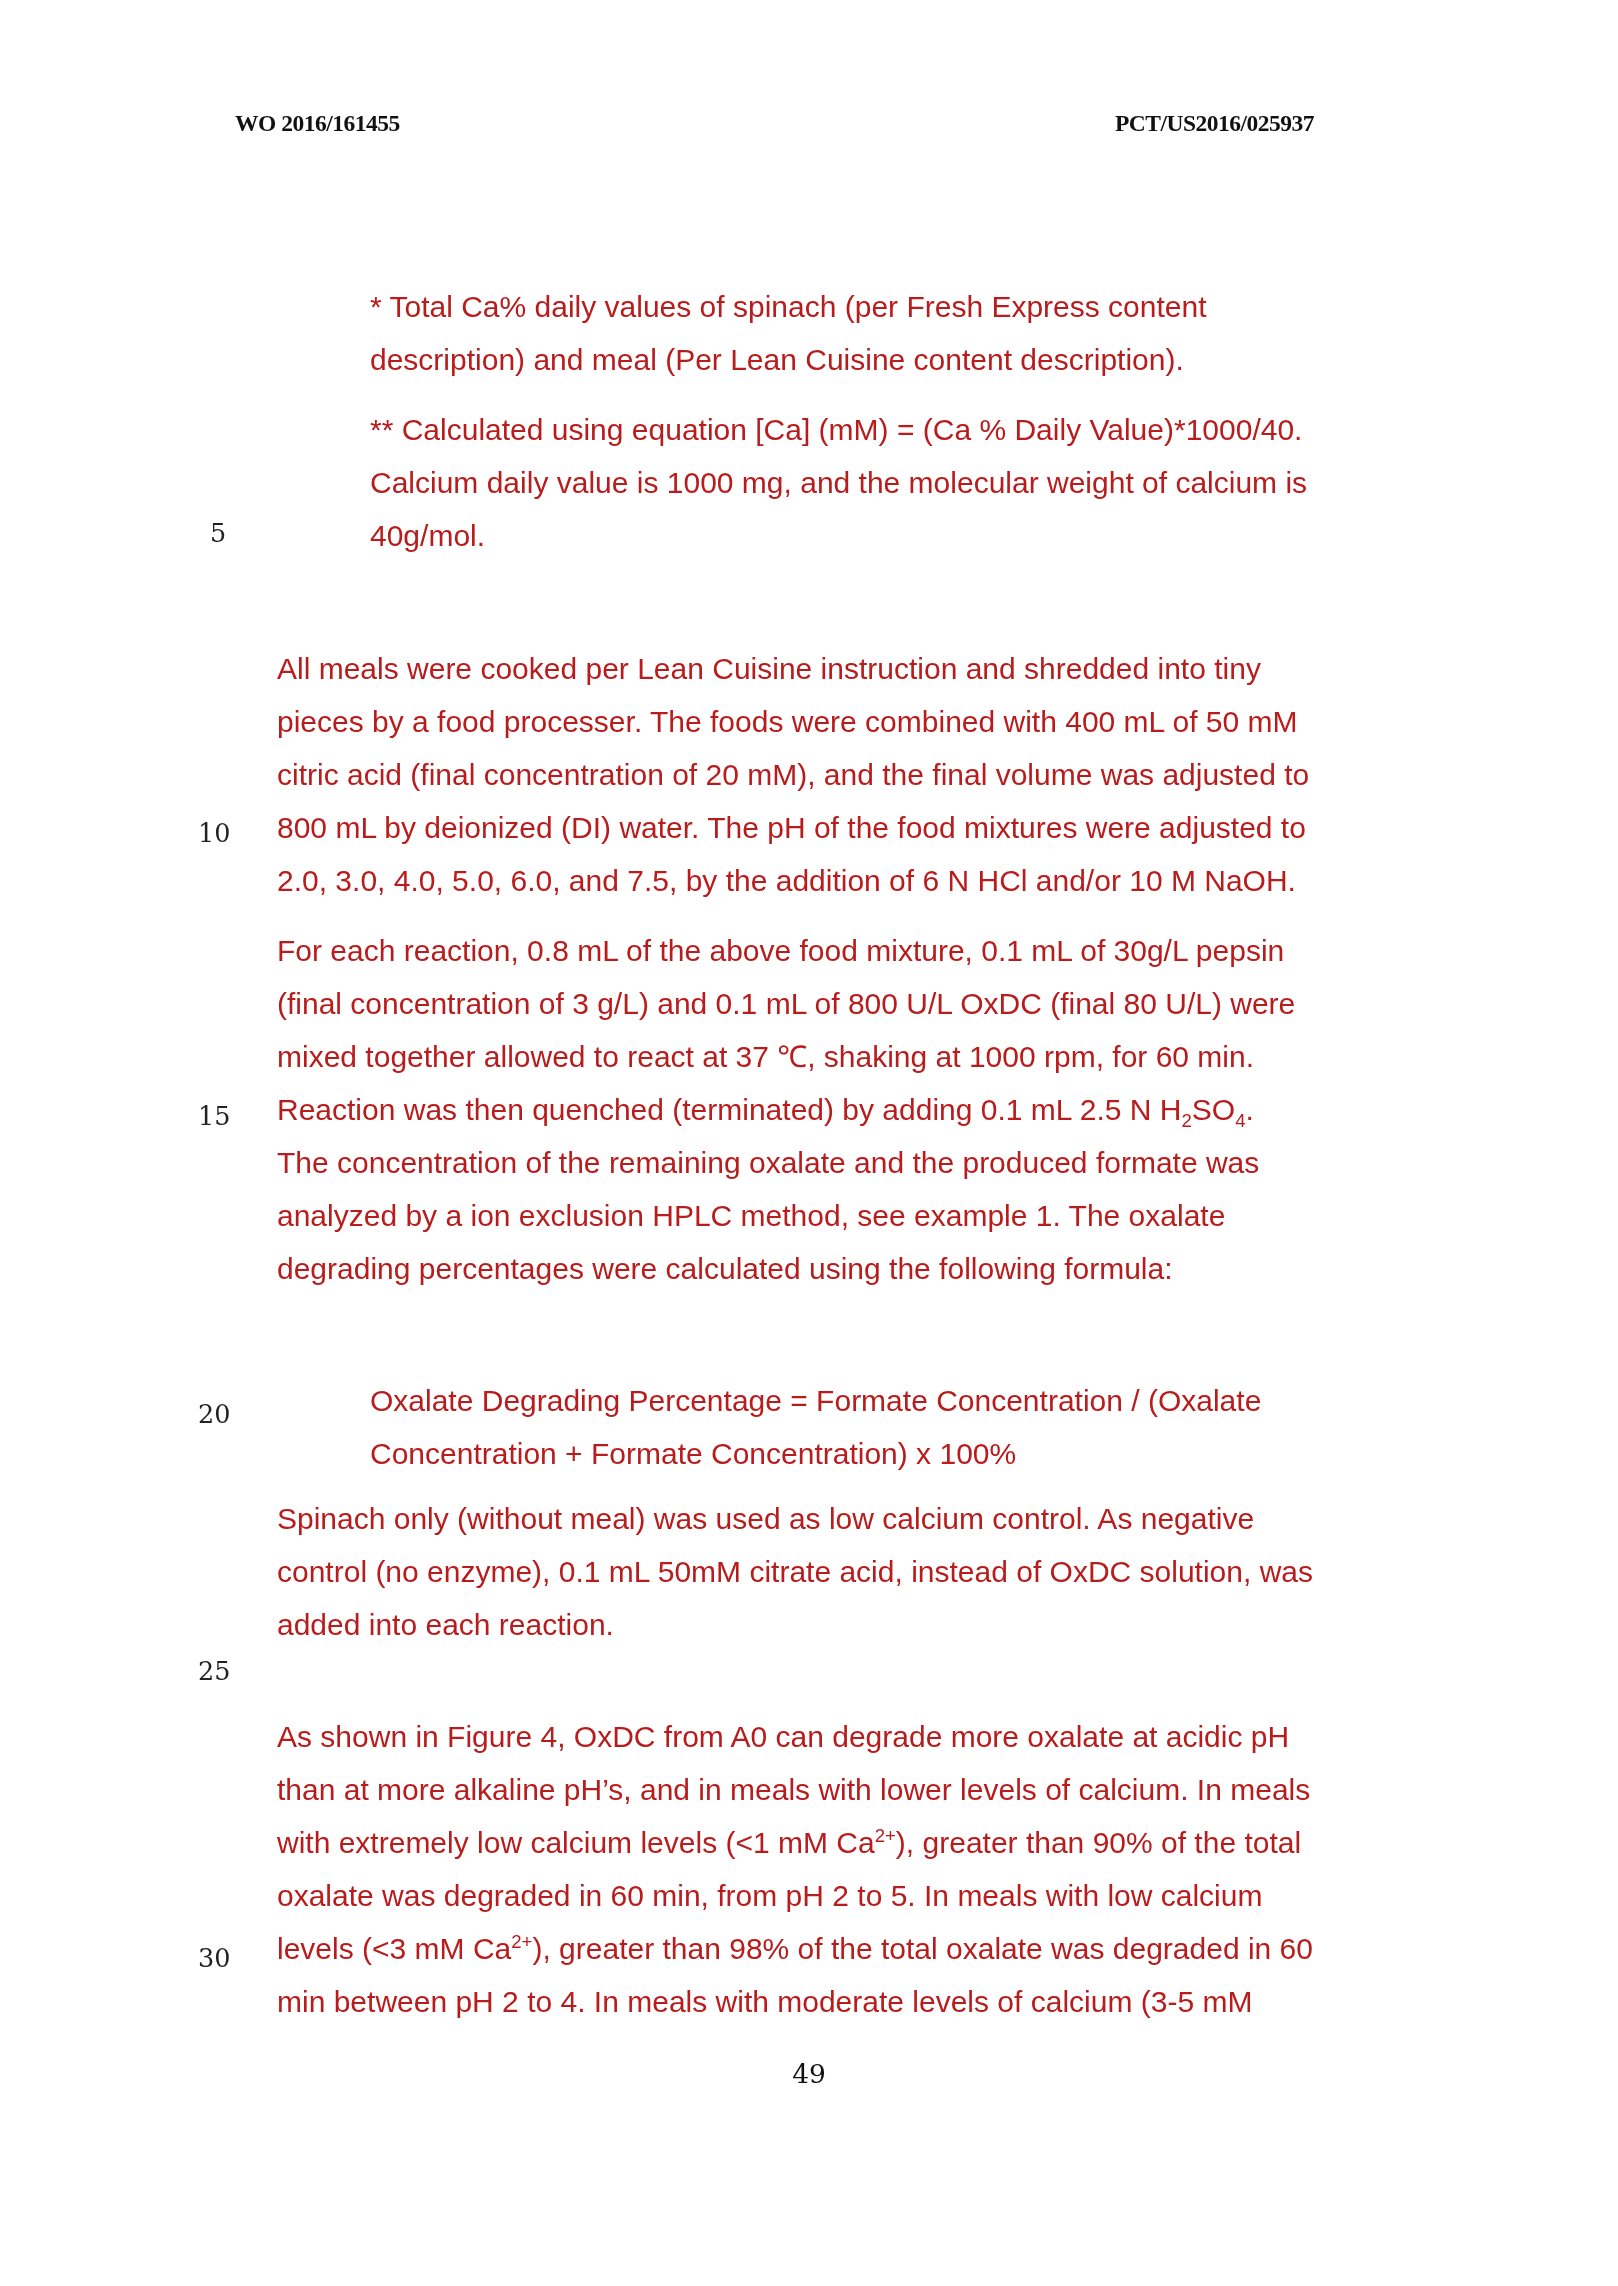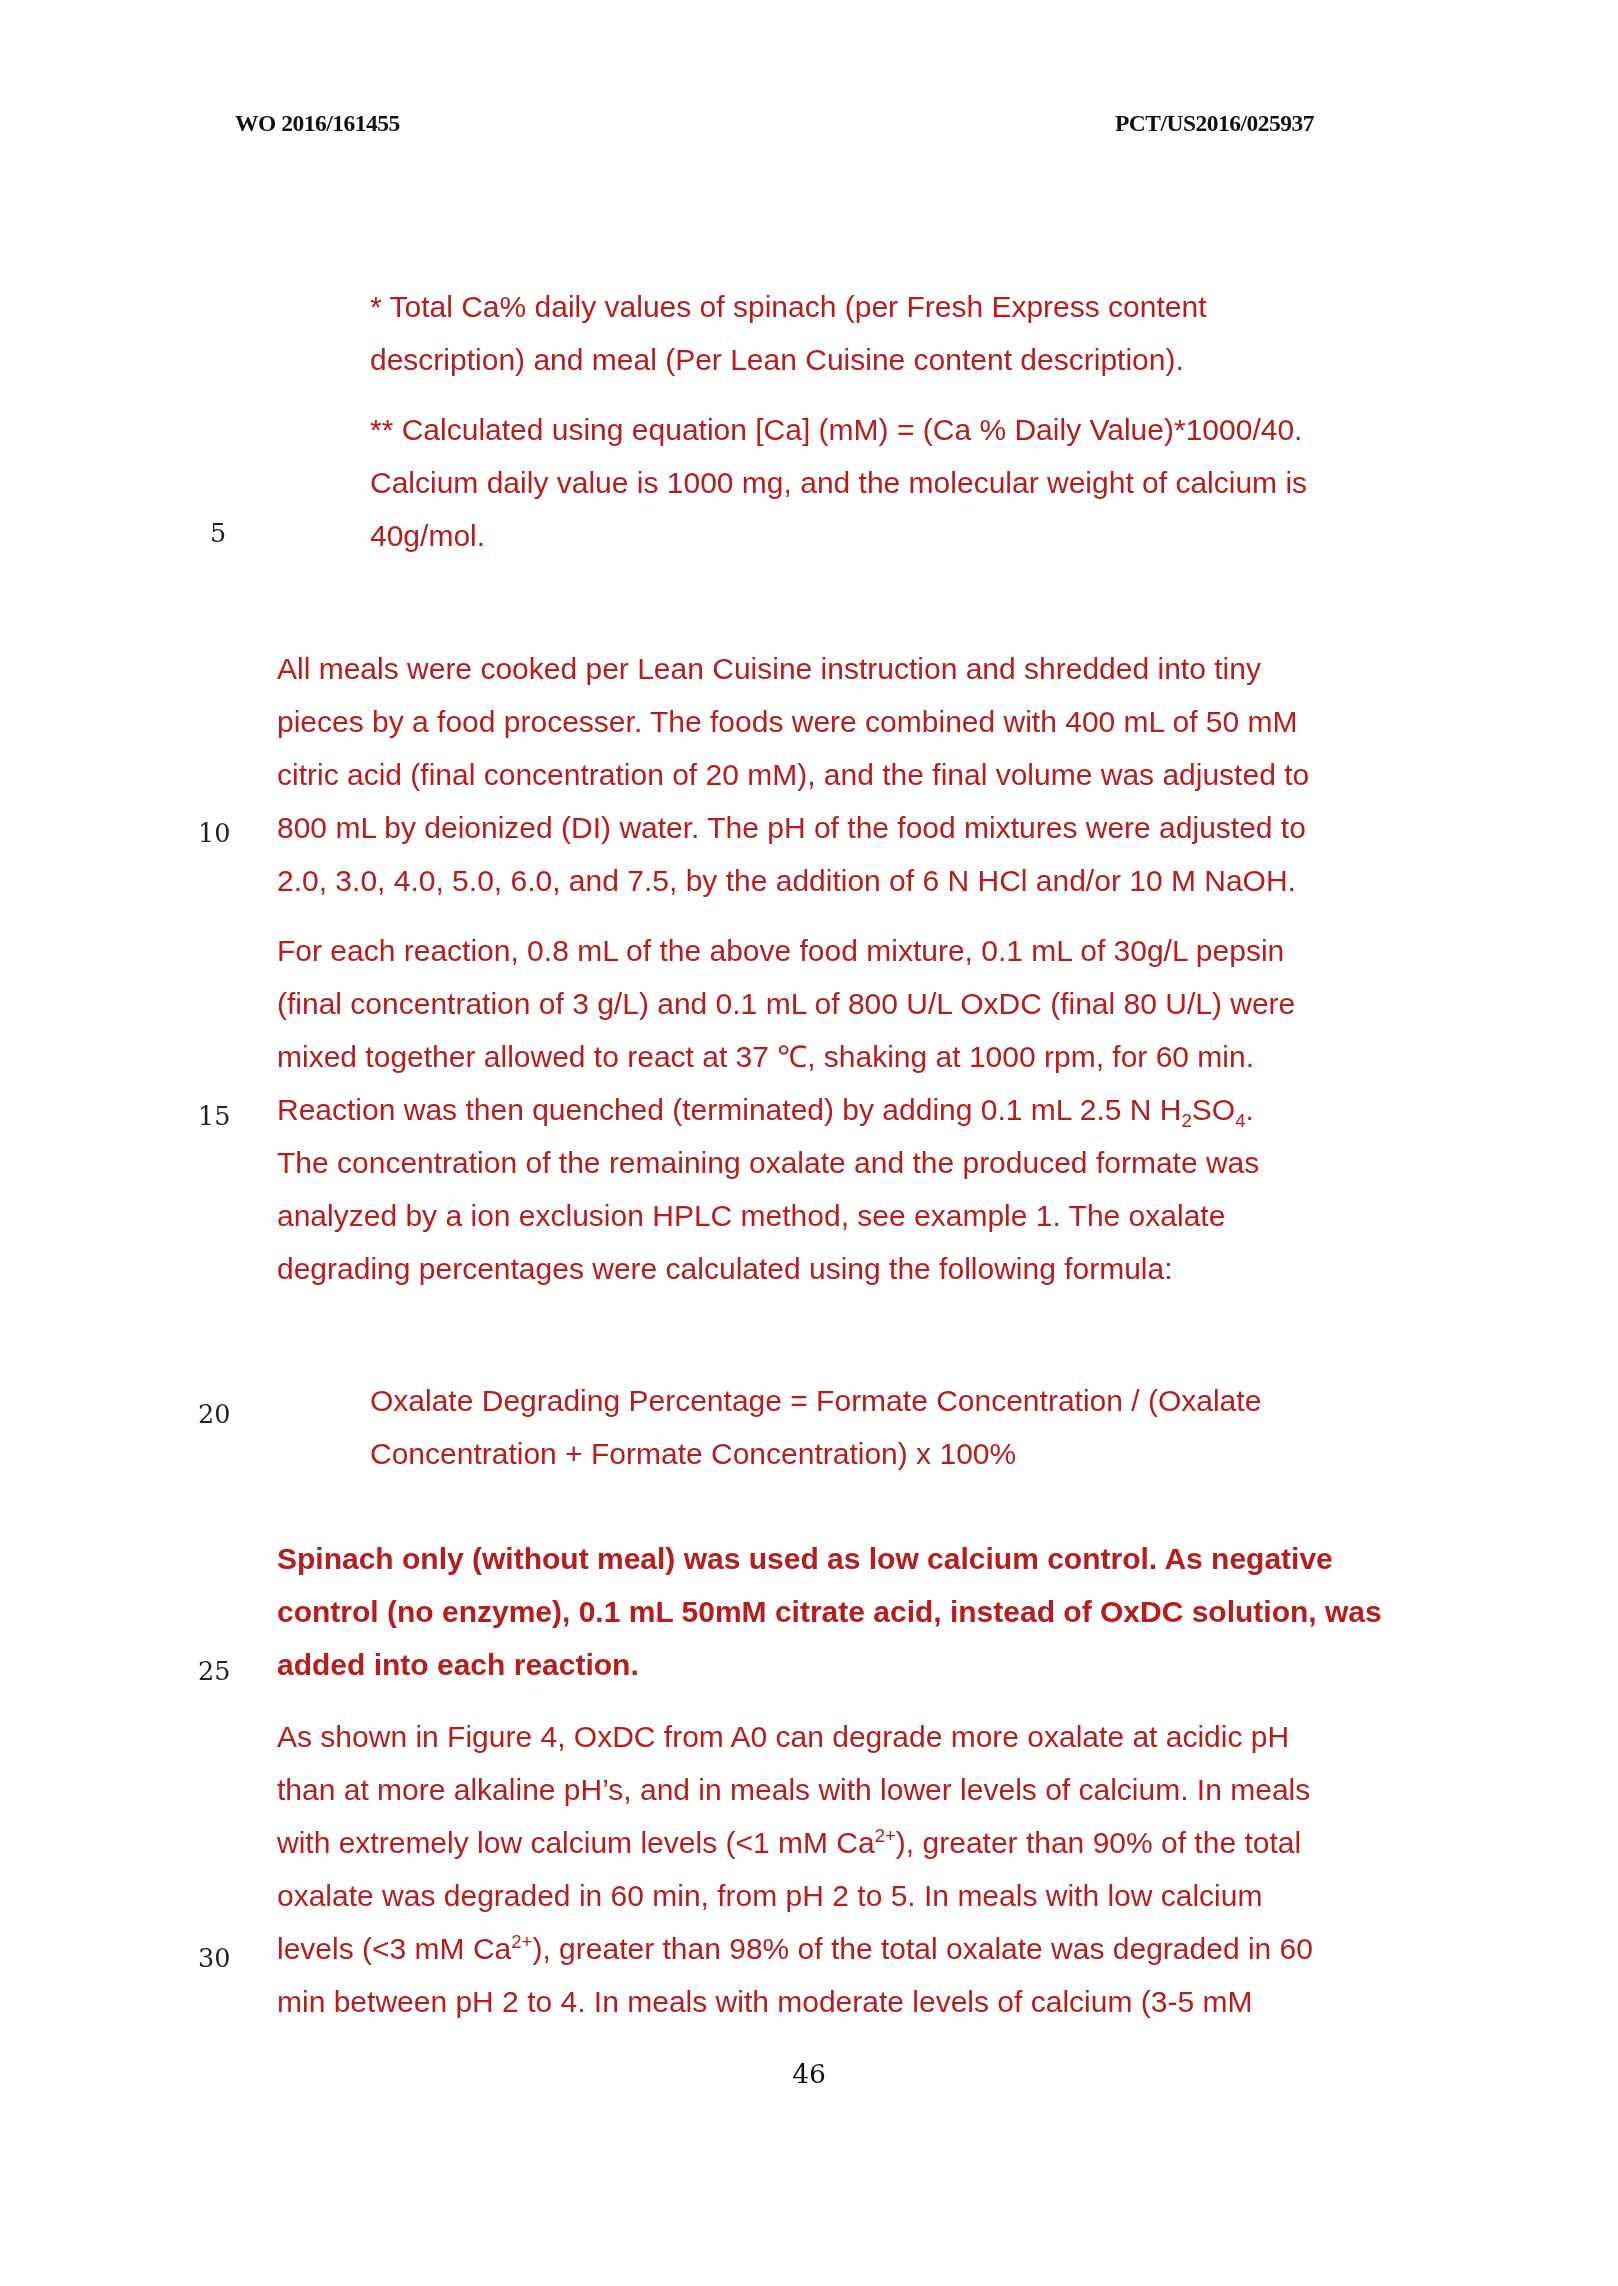--- a/index.html
+++ b/index.html
@@ -57,30 +57,30 @@
     <p>The concentration of the remaining oxalate and the produced formate was</p>
     <p>analyzed by a ion exclusion HPLC method, see example 1. The oxalate</p>
     <p>degrading percentages were calculated using the following formula:</p>
   </div>
 
   <div class="txt note" style="top:1374px;">
     <p>Oxalate Degrading Percentage = Formate Concentration / (Oxalate</p>
     <p>Concentration + Formate Concentration) x 100%</p>
   </div>
 
-  <div class="txt body" style="top:1532px;font-weight:bold;">
+  <div class="txt body" style="top:1492px;">
     <p>Spinach only (without meal) was used as low calcium control. As negative</p>
     <p>control (no enzyme), 0.1 mL 50mM citrate acid, instead of OxDC solution, was</p>
     <p>added into each reaction.</p>
   </div>
 
   <div class="txt body" style="top:1710px;">
     <p>As shown in Figure 4, OxDC from A0 can degrade more oxalate at acidic pH</p>
     <p>than at more alkaline pH’s, and in meals with lower levels of calcium. In meals</p>
     <p><span>with extremely low calcium levels (&lt;1 mM Ca</span><sup>2+</sup><span>), greater than 90% of the total</span></p>
     <p>oxalate was degraded in 60 min, from pH 2 to 5. In meals with low calcium</p>
     <p><span>levels (&lt;3 mM Ca</span><sup>2+</sup><span>), greater than 98% of the total oxalate was degraded in 60</span></p>
     <p>min between pH 2 to 4. In meals with moderate levels of calcium (3-5 mM</p>
   </div>
 
-  <div class="pageno">46</div>
+  <div class="pageno">49</div>
 </div>
 
 
 </body></html>

